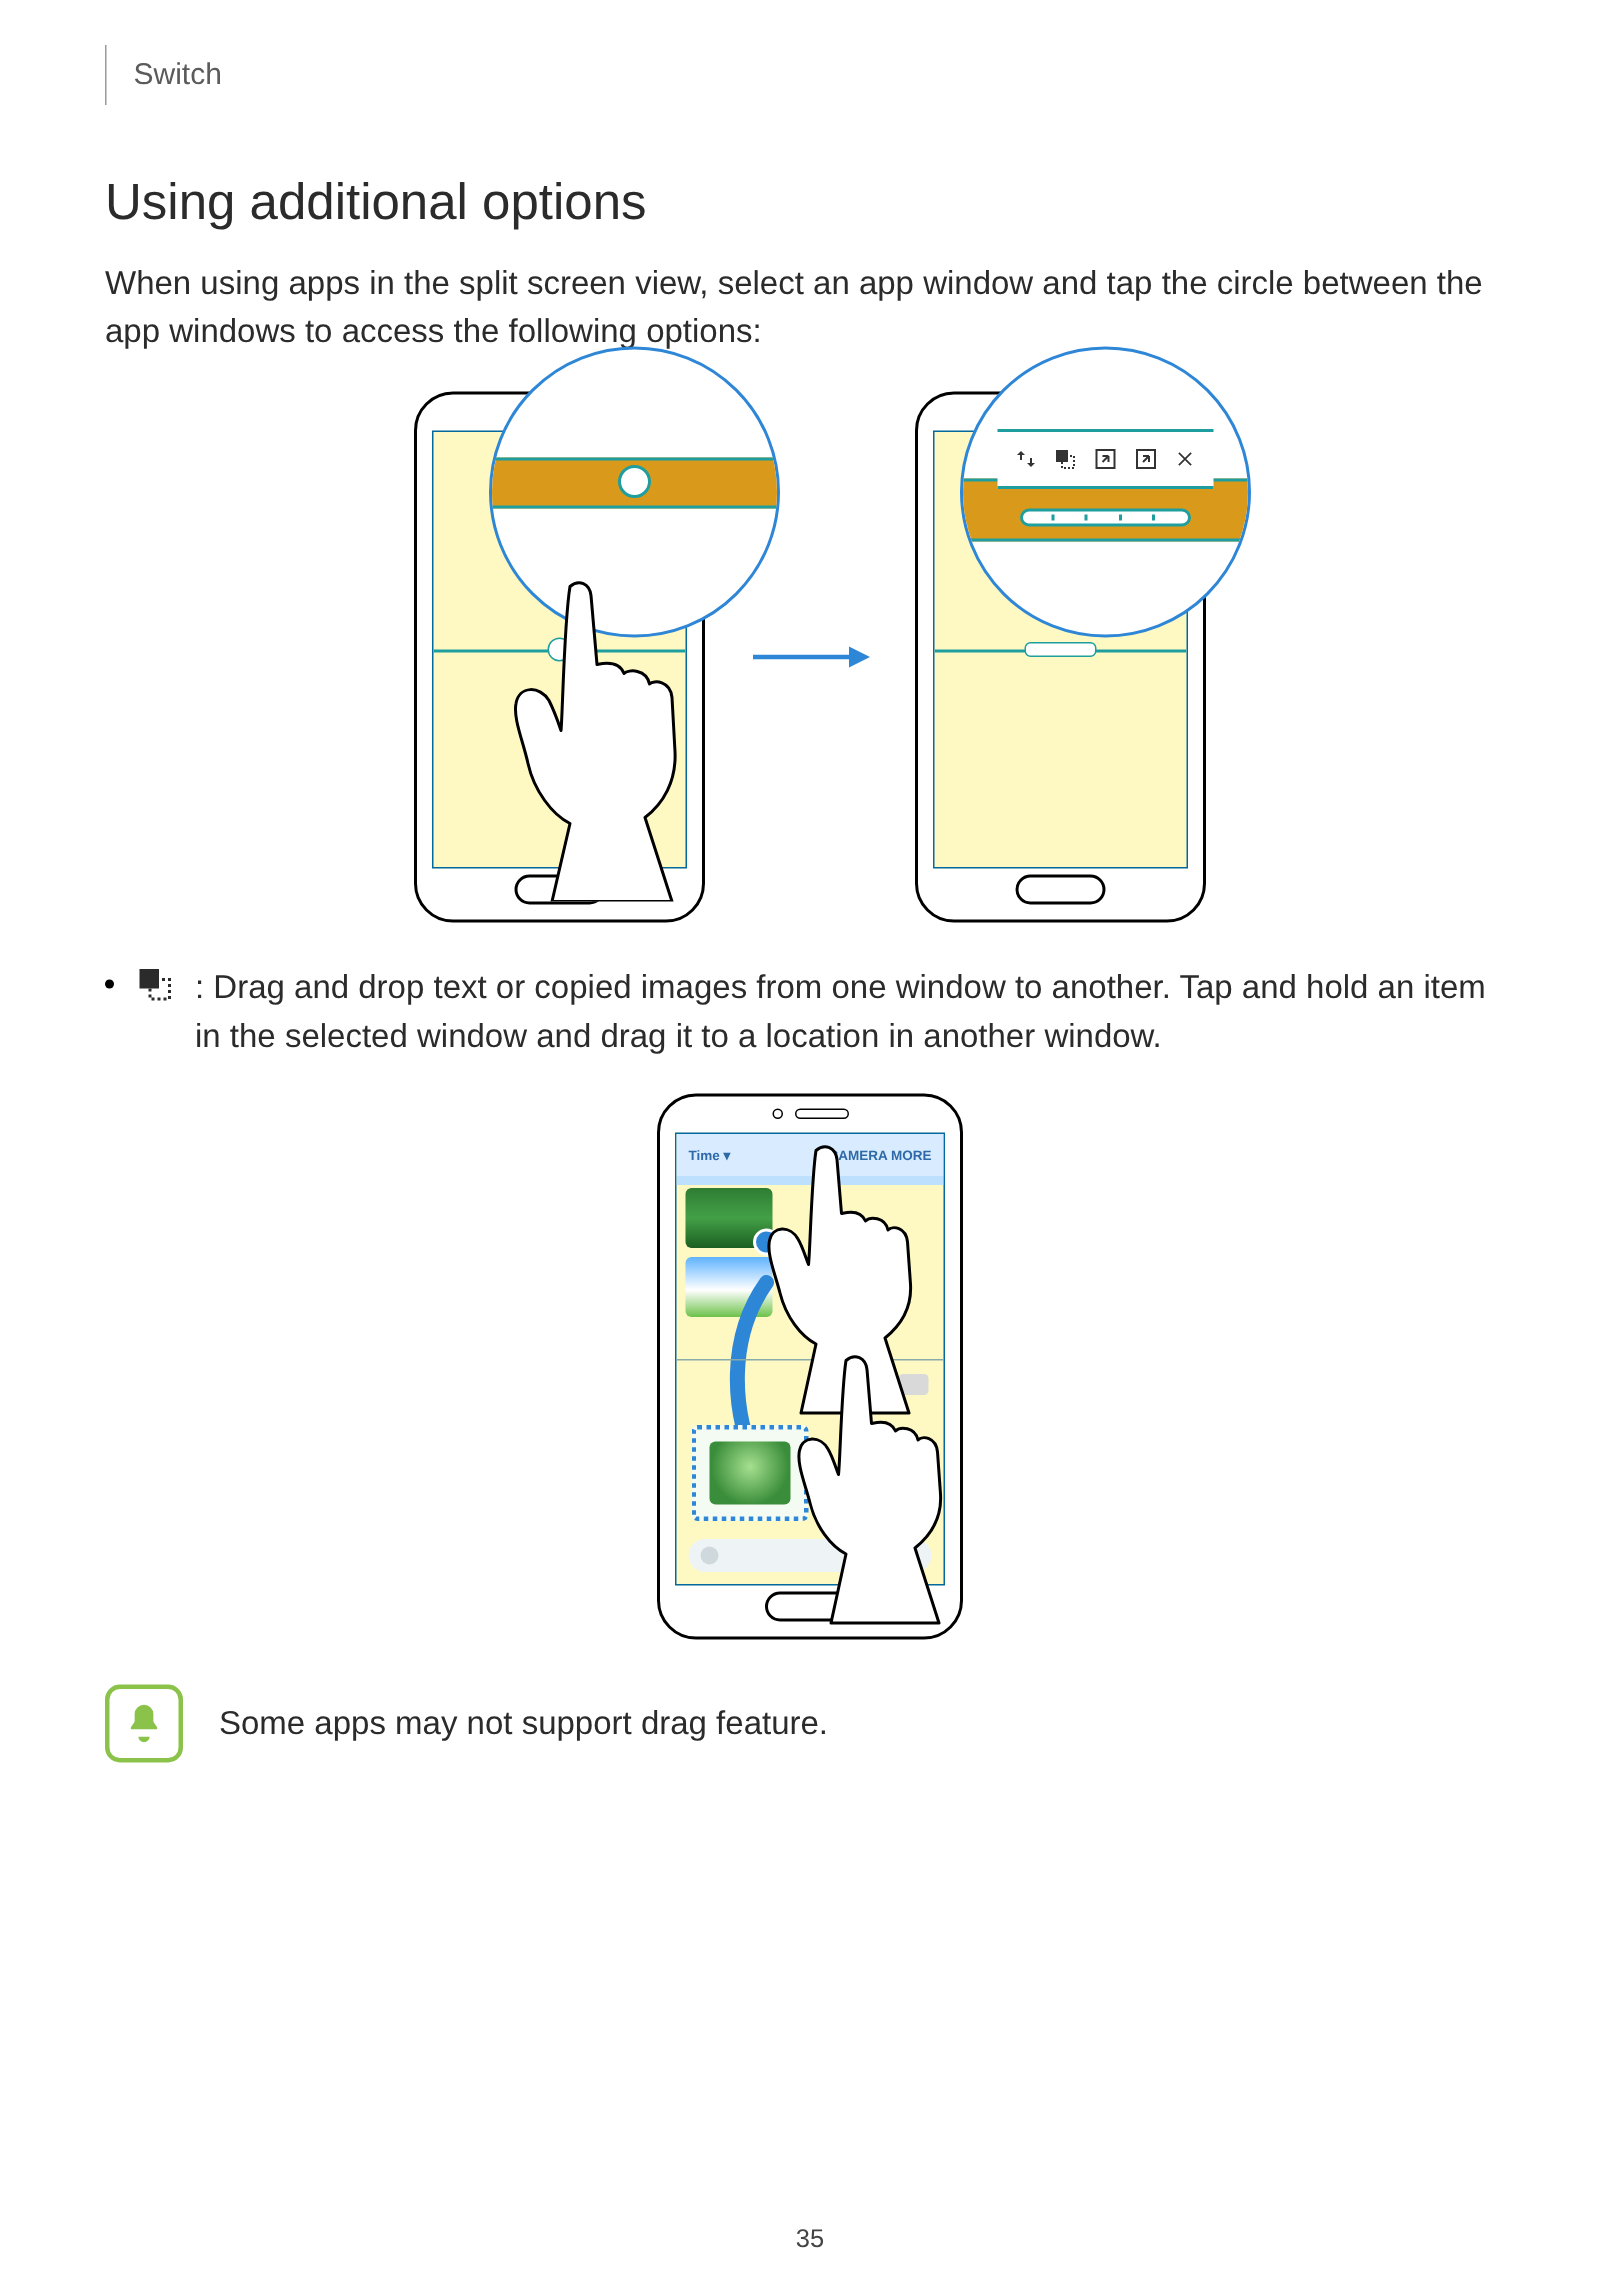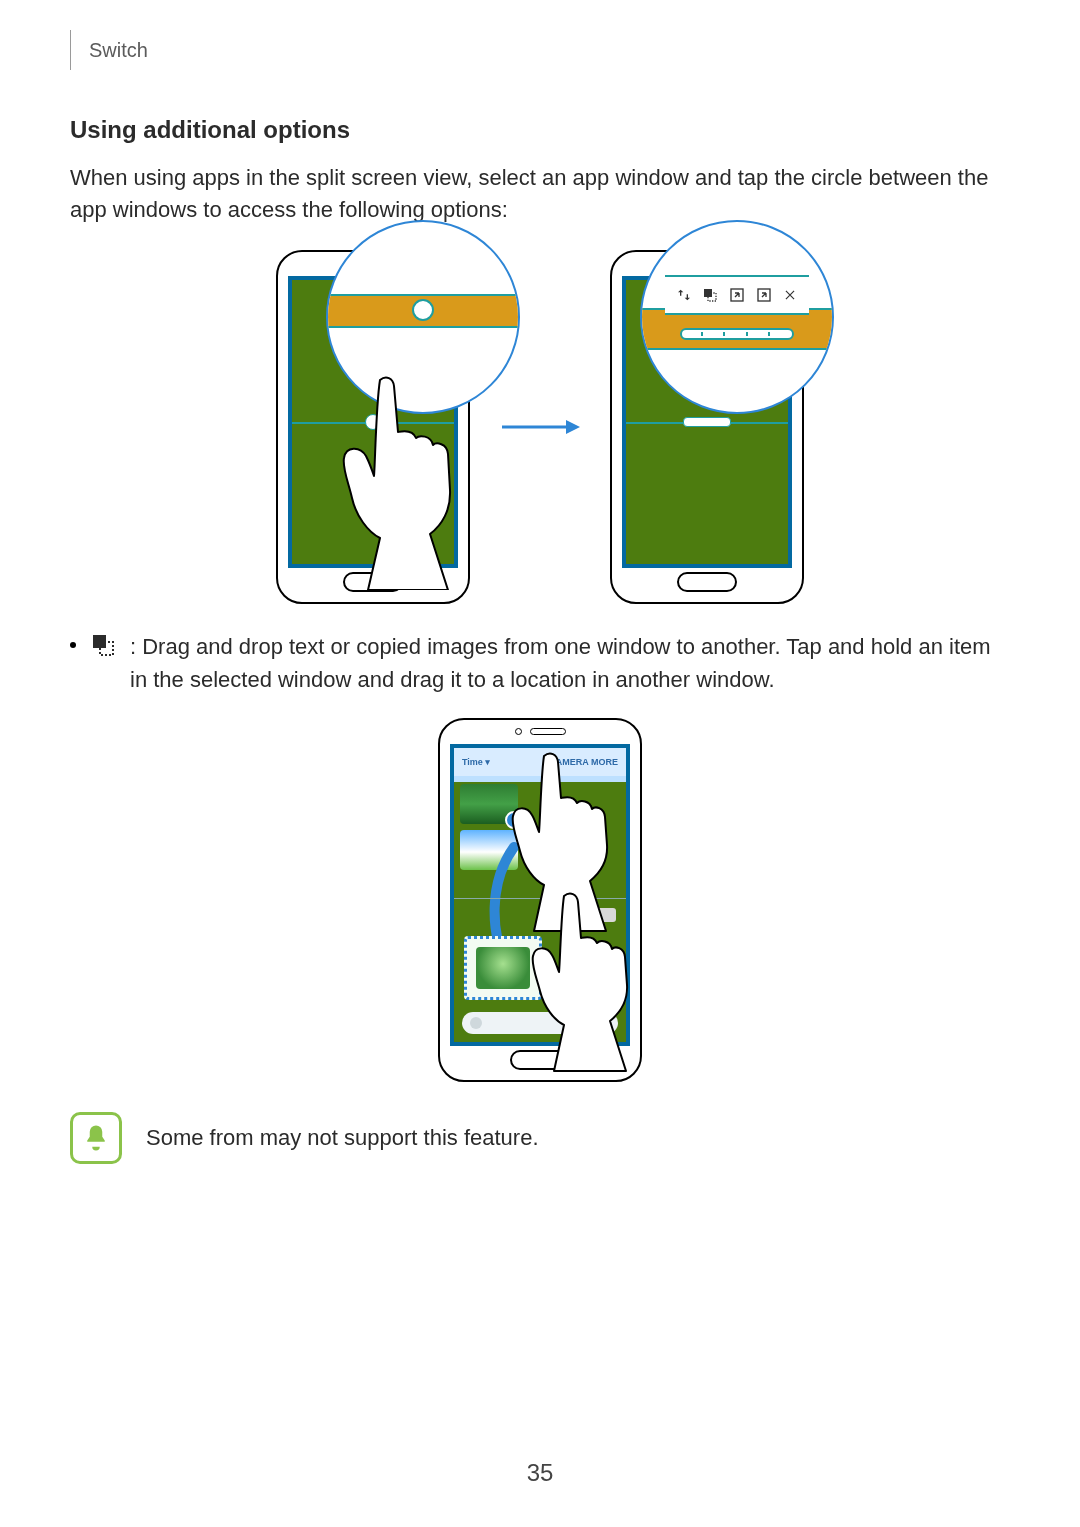--- a/index.html
+++ b/index.html
@@ -26,21 +26,21 @@
   .hdr{
     display:flex;align-items:center;gap:12px;
     color:var(--muted);font-size:20px;
     margin-bottom:46px;
   }
   .hdr .vrule{
     width:0;height:40px;border-left:1px solid var(--rule);
     margin-right:6px;
   }
   h2.section-title{
-    font-weight:700;font-size:24px;margin:0 0 18px 0;
+    font-weight:400;font-size:34px;margin:0 0 18px 0;
   }
   p.lead{
     font-size:22px;line-height:1.45;margin:0 0 24px 0;
   }
   
   .fig{
     width:100%;display:flex;justify-content:center;
     margin:8px 0 26px 0;
   }
   .fig-row{display:flex;align-items:center;gap:30px;}
@@ -53,21 +53,21 @@
     position:absolute;top:8px;left:0;right:0;display:flex;justify-content:center;gap:8px;
   }
   .phone .sensors .dot{width:5px;height:5px;border-radius:50%;border:1px solid #000;}
   .phone .sensors .slot{width:34px;height:5px;border:1px solid #000;border-radius:4px;}
   .phone .homebtn{
     position:absolute;bottom:10px;left:50%;transform:translateX(-50%);
     width:56px;height:16px;border:2px solid #000;border-radius:10px;background:#fff;
   }
   .phone .screen{
     position:absolute;left:10px;right:10px;top:24px;bottom:34px;
-    background:#4d7c0f;border:4px solid #0369a1;overflow:hidden;
+    background:#fef9c3;border:1px solid #0369a1;overflow:hidden;
   }
   .split-divider{position:absolute;left:0;right:0;top:50%;height:0;border-top:2px solid var(--teal);}
   .split-handle{
     position:absolute;left:50%;top:50%;transform:translate(-50%,-50%);
     width:14px;height:14px;border-radius:50%;background:#fff;border:1.5px solid var(--teal);
   }
   .mag{
     position:absolute;width:190px;height:190px;border-radius:50%;
     background:#fff;border:2px solid var(--dash);
     box-shadow:0 0 0 2px #fff inset;
@@ -129,22 +129,22 @@
   .drag-arrow{position:absolute;left:30px;top:94px;}
   
   .note{display:flex;align-items:center;gap:24px;margin-top:30px;}
   .note .badge{
     width:46px;height:46px;border:3px solid var(--note-green);border-radius:10px;
     display:flex;align-items:center;justify-content:center;background:#fff;
   }
   .note .badge svg{display:block;}
   .note .msg{font-size:22px;}
   .page-number{
-    position:absolute;left:0;right:0;bottom:40px;text-align:center;
-    font-size:24px;color:#444;
+    position:absolute;left:0;right:0;bottom:24px;text-align:center;
+    font-size:17px;color:#444;
   }
 </style>
 </head>
 <body>
 
 <div class="hdr">
   <span class="vrule"></span>
   <span>Switch</span>
 </div>
 
@@ -307,16 +307,16 @@
     </svg>
   </div>
 </div>
 
 <div class="note">
   <span class="badge">
     <svg width="30" height="30" viewBox="0 0 24 24">
         <path d="M12 2a5 5 0 0 0-5 5v4l-2 3v1h14v-1l-2-3V7a5 5 0 0 0-5-5zm0 20a3 3 0 0 0 3-3H9a3 3 0 0 0 3 3z" fill="#8bc34a"></path>
       </svg>
   </span>
-  <span class="msg">Some from may not support this feature.</span>
+  <span class="msg">Some apps may not support drag feature.</span>
 </div>
 
 <div class="page-number">35</div>
 
 </body></html>

